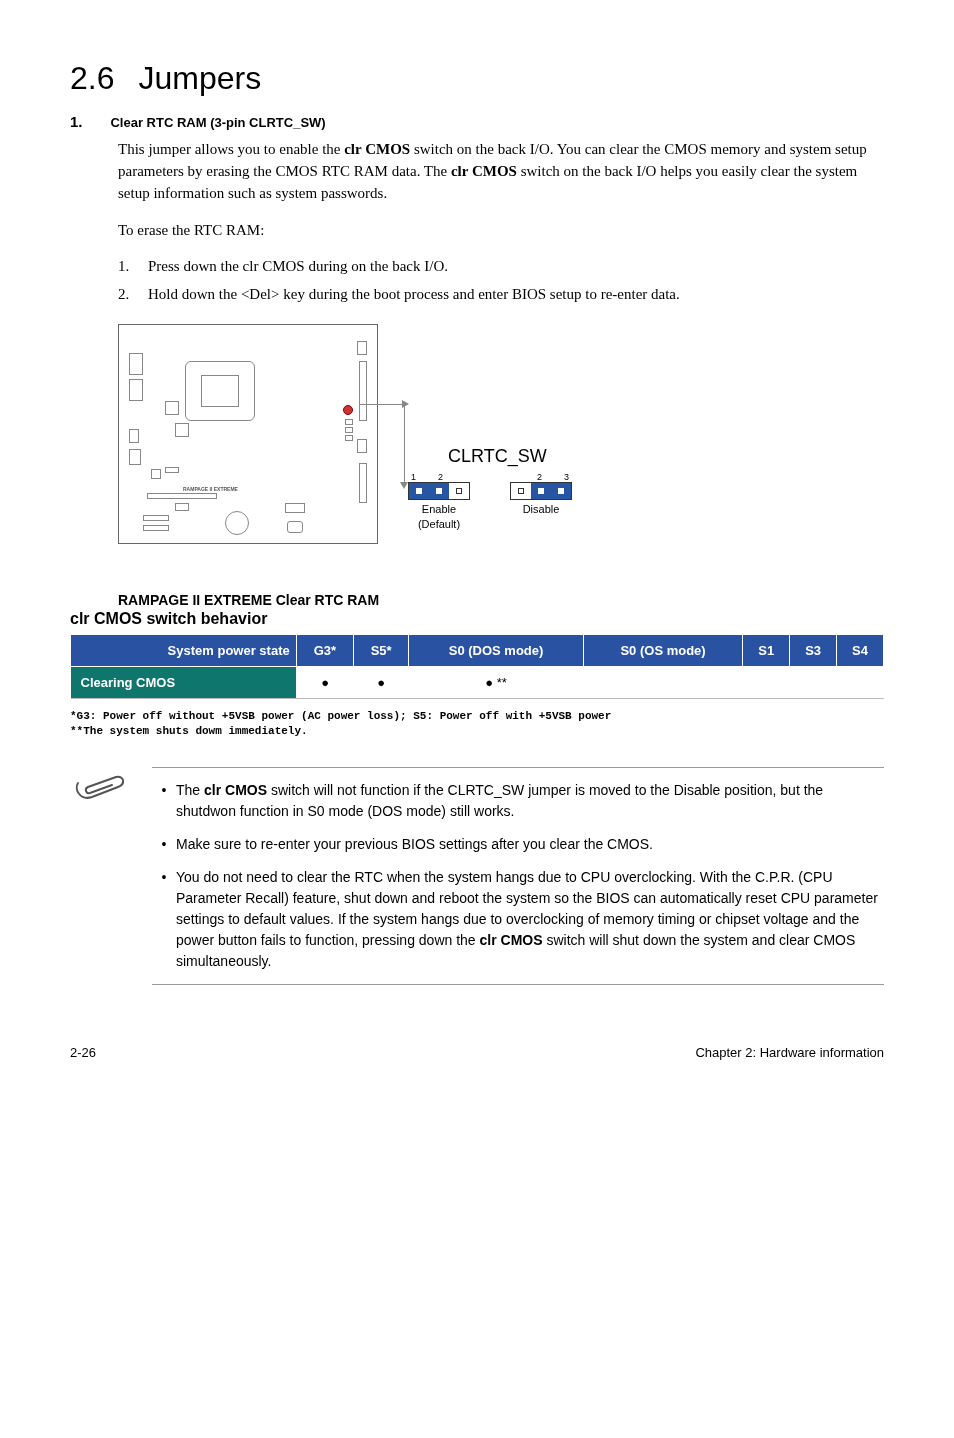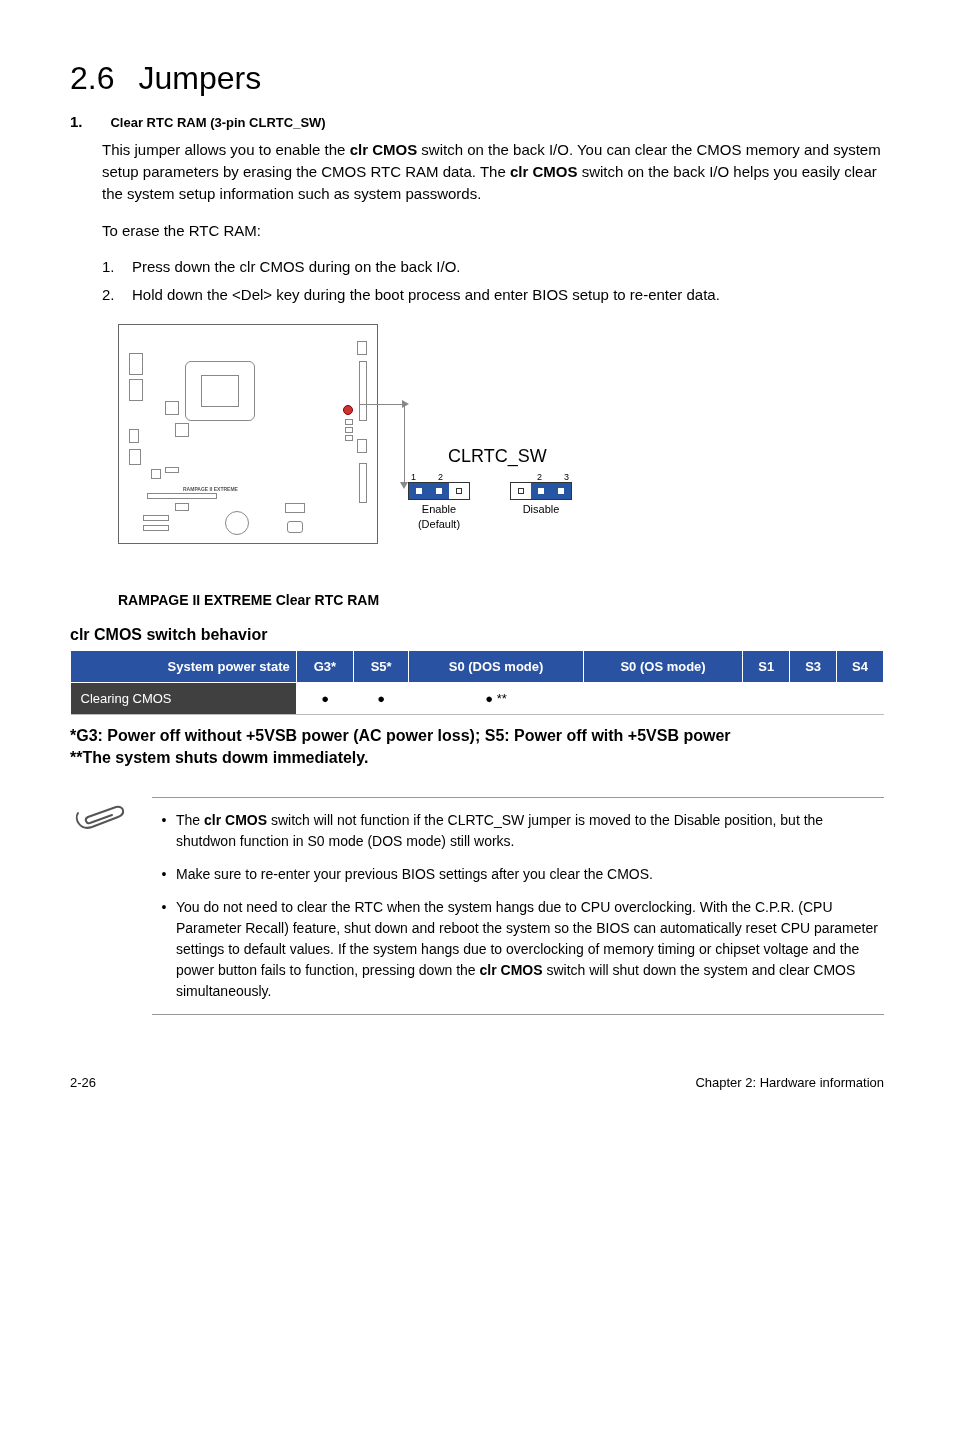--- a/index.html
+++ b/index.html
@@ -16,21 +16,21 @@
       margin-bottom: 16px;
     }
     .section-number { margin-right: 24px; }
     .item-num {
       font-weight: bold;
       font-size: 15px;
       display: inline-block;
       width: 36px;
     }
     .item-title { font-weight: bold; font-size: 13px; }
-    .indent { margin-left: 32px; }
+    .indent { margin-left: 48px; font-family: Liberation Serif, serif; }
     p.body {
       font-size: 15px;
       line-height: 1.45;
       margin-top: 8px;
     }
     .sublist { margin-top: 14px; }
     .sublist .row { display: flex; font-size: 15px; line-height: 1.45; margin-top: 6px; }
     .sublist .n { width: 30px; flex-shrink: 0; }
     .diagram {
       margin: 18px 0 8px 48px;
@@ -61,21 +61,21 @@
     .jnums { font-size:9px; display:flex; justify-content:space-between; padding:0 3px; }
     .jtext { font-size:11px; margin-top:3px; }
     .diagram-caption {
       font-weight: bold;
       font-size: 14px;
       margin-left: 48px;
     }
     .behavior-title {
       font-weight: bold;
       font-size: 16px;
-      margin-top: 18px;
+      margin-top: 2px;
       margin-bottom: 6px;
     }
     table.behavior {
       width: 100%;
       border-collapse: collapse;
       font-size: 13px;
     }
     table.behavior th {
       background: #2952a3;
       color: #fff;
@@ -83,32 +83,33 @@
       padding: 8px 6px;
       text-align: center;
       border: 1px solid #fff;
     }
     table.behavior td {
       text-align: center;
       padding: 8px 6px;
       border-bottom: 1px solid #bbb;
     }
     table.behavior td.lbl {
-      background: #404040;
+      background: #0f766e;
       color: #fff;
-      font-weight: normal;
+      font-weight: bold;
       text-align: left;
       padding-left: 10px;
       border-right: 1px solid #fff;
     }
     .tablenote {
-      font-size: 16px;
+      font-size: 11px;
       font-weight: bold;
       margin-top: 10px;
       line-height: 1.4;
+      font-family: Liberation Mono, monospace;
     }
     .note-box {
       margin-top: 28px;
       display: flex;
       gap: 22px;
     }
     .clip-icon { flex-shrink:0; width:60px; padding-top:4px; }
     .note-list { flex:1; border-top:1px solid #999; border-bottom:1px solid #999; padding: 12px 0; }
     .note-list .nrow { display:flex; font-size:14px; line-height:1.5; margin-bottom:12px; }
     .note-list .nrow:last-child { margin-bottom:0; }

